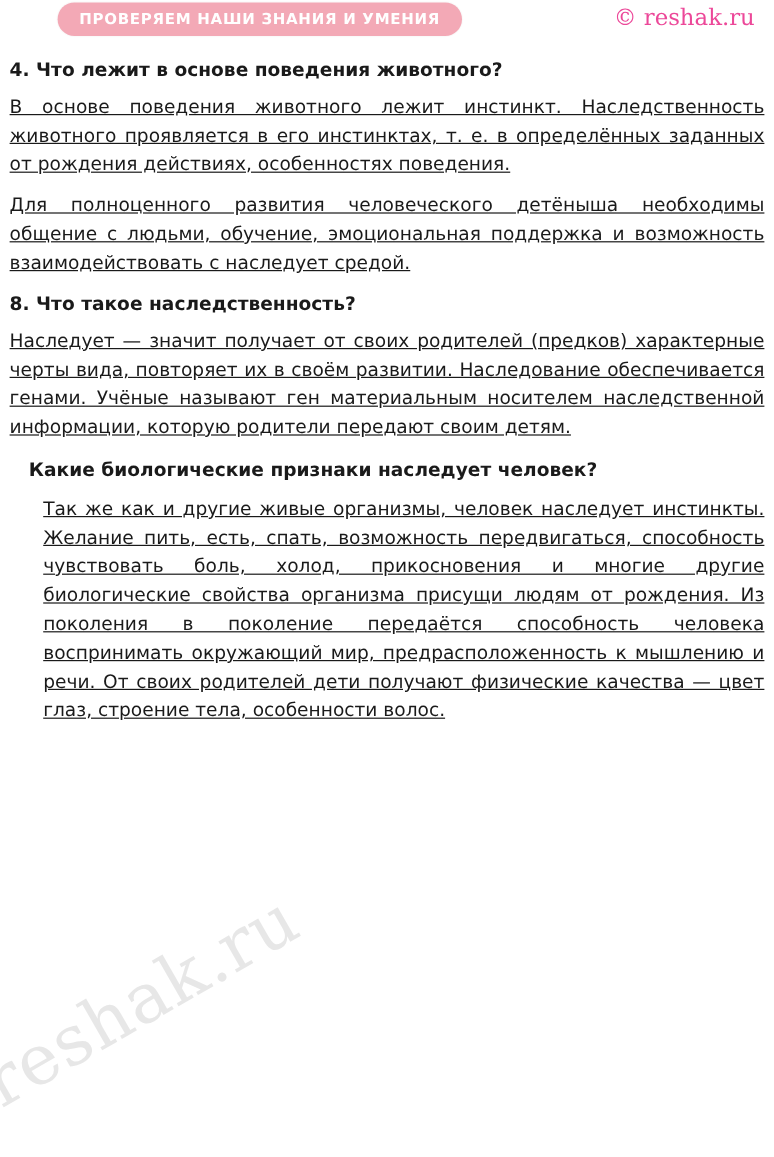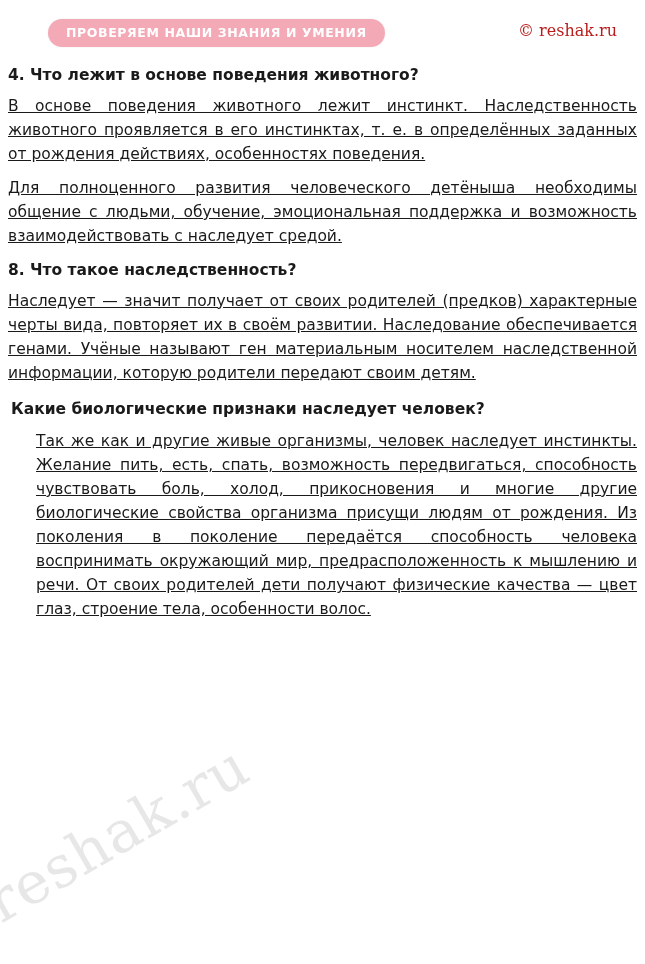--- a/index.html
+++ b/index.html
@@ -13,21 +13,21 @@
     font-family: "DejaVu Sans", sans-serif;
     color: #1a1a1a;
     position: relative;
     overflow: hidden;
   }
   .page {
     position: relative;
     width: 645px;
     height: 964px;
     box-sizing: border-box;
-    padding: 17px 6px;
+    padding: 0 6px;
   }
   .top-row {
     position: relative;
     height: 36px;
     display: flex;
     align-items: flex-start;
     justify-content: space-between;
   }
   .section-banner {
     margin-top: 2px;
@@ -38,24 +38,24 @@
     color: #ffffff;
     font-size: 12.5px;
     font-weight: bold;
     letter-spacing: 0.6px;
     text-transform: uppercase;
     white-space: nowrap;
     box-shadow: 0 0 0 1px rgba(0,0,0,0.02);
   }
   .watermark-top {
     margin-top: 4px;
-    margin-right: 22px;
+    margin-right: 10px;
     font-family: "DejaVu Serif", serif;
-    font-size: 16px;
-    color: #b91c1c;
+    font-size: 19px;
+    color: #ec4899;
     white-space: nowrap;
   }
   .content {
     position: relative;
     z-index: 2;
     padding: 0 2px;
   }
   .q {
     font-size: 15.5px;
     font-weight: bold;
@@ -73,21 +73,21 @@
     text-decoration: underline;
   }
   .a.last {
     margin-bottom: 0;
     margin-left: 28px;
   }
   .sub-q {
     font-size: 15.5px;
     font-weight: bold;
     line-height: 1.35;
-    margin: 14px 0 9px 3px;
+    margin: 14px 0 9px 16px;
   }
   .watermark-big {
     position: absolute;
     left: 8px;
     bottom: 28px;
     z-index: 1;
     font-family: "DejaVu Serif", serif;
     font-size: 58px;
     color: rgba(120,120,120,0.18);
     transform: rotate(-30deg);

